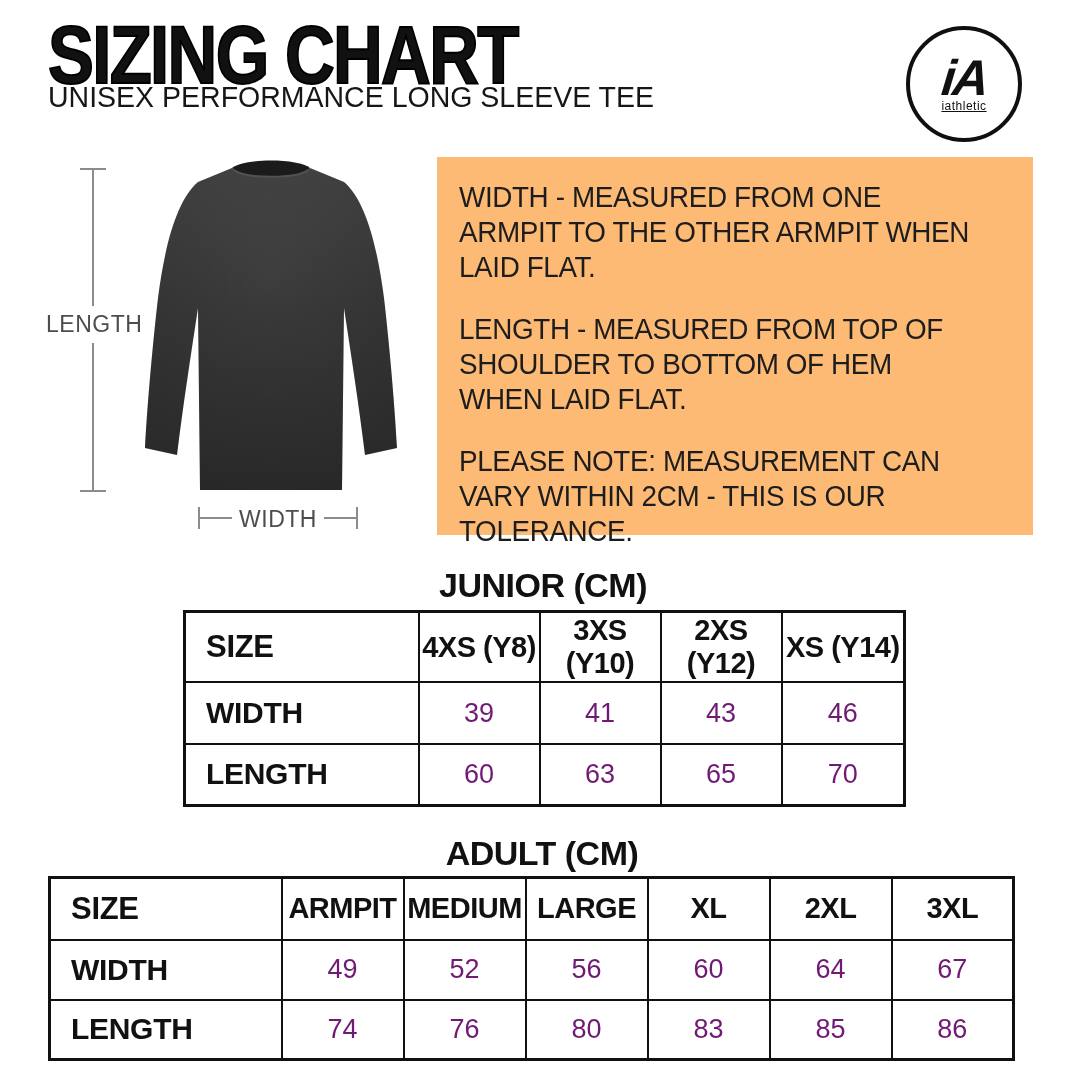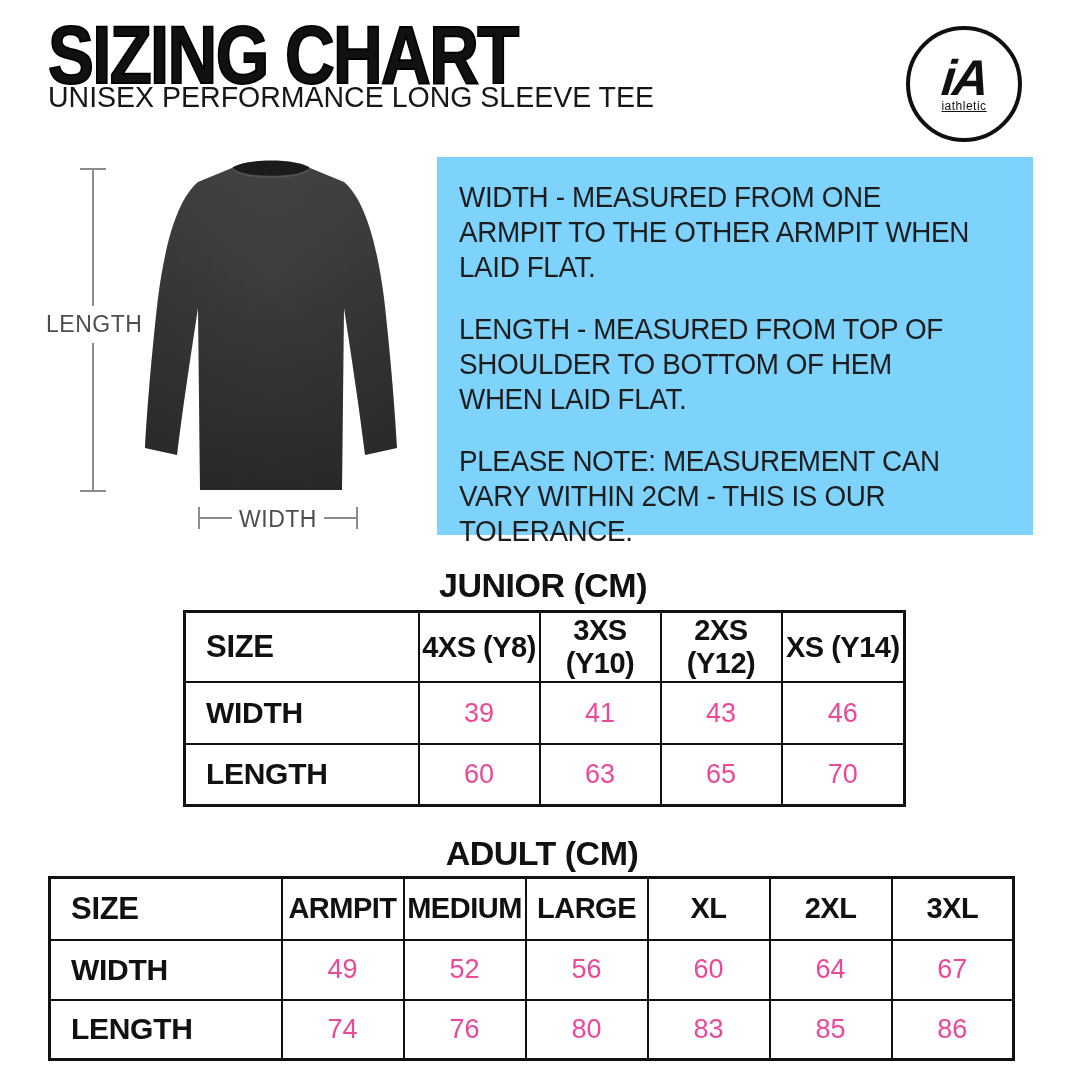--- a/index.html
+++ b/index.html
@@ -30,21 +30,21 @@
   .len-label{left:44px;top:306px;font-size:23px;color:#4d4d4d;background:#fff;
       padding:5px 2px;letter-spacing:0.5px;}
   .m-line-h{left:198px;top:517px;width:160px;height:2px;background:#8c8c8c;}
   .m-cap-v{width:2px;height:22px;background:#8c8c8c;top:507px;}
   .m-cap-v.left{left:198px;} .m-cap-v.right{left:356px;}
   .wid-label-row{left:198px;top:504px;width:160px;text-align:center;}
   .wid-label{display:inline-block;font-size:23px;color:#4d4d4d;background:#fff;
       padding:2px 7px;letter-spacing:0.5px;}
 
   
-  .notes{left:437px;top:157px;width:596px;height:378px;background:#7dd3fc;
+  .notes{left:437px;top:157px;width:596px;height:378px;background:#fdba74;
       box-sizing:border-box;padding:23px 16px 0 22px;}
   .notes p{margin:0 0 27px 0;font-size:29px;line-height:35px;color:#1d1d1d;
       letter-spacing:-0.4px;white-space:pre-line;transform:scaleX(0.96);
       transform-origin:left top;}
 
   
   .tbl-title{font-size:34px;font-weight:700;text-align:center;
       letter-spacing:-0.5px;}
   .jr-title{left:183px;top:566px;width:720px;}
   .ad-title{left:60px;top:834px;width:964px;}
@@ -52,21 +52,21 @@
   table{border-collapse:collapse;table-layout:fixed;background:#fff;}
   .jr-table{left:183px;top:610px;}
   .ad-table{left:48px;top:876px;}
   th,td{border:2.5px solid #111;box-sizing:border-box;overflow:hidden;}
   table{border:3px solid #111;padding-left:44px;}
   .c-size{font-size:31px;font-weight:700;text-align:left;padding-left:20px;
       letter-spacing:-0.3px;}
   .c-col{font-size:29px;font-weight:700;text-align:center;letter-spacing:-0.5px;}
   .c-lbl{font-size:30px;font-weight:700;text-align:left;padding-left:20px;
       letter-spacing:-0.3px;}
-  .c-val{font-size:27px;font-weight:400;text-align:center;color:#ec4899;}
+  .c-val{font-size:27px;font-weight:400;text-align:center;color:#701a75;}
 </style>
 </head>
 <body>
 
 <div class="abs main-title">SIZING CHART</div>
 <div class="abs sub-title">UNISEX PERFORMANCE LONG SLEEVE TEE</div>
 
 <div class="abs logo">
   <div class="logo-mark">iA</div>
   <div class="logo-word">iathletic</div>

